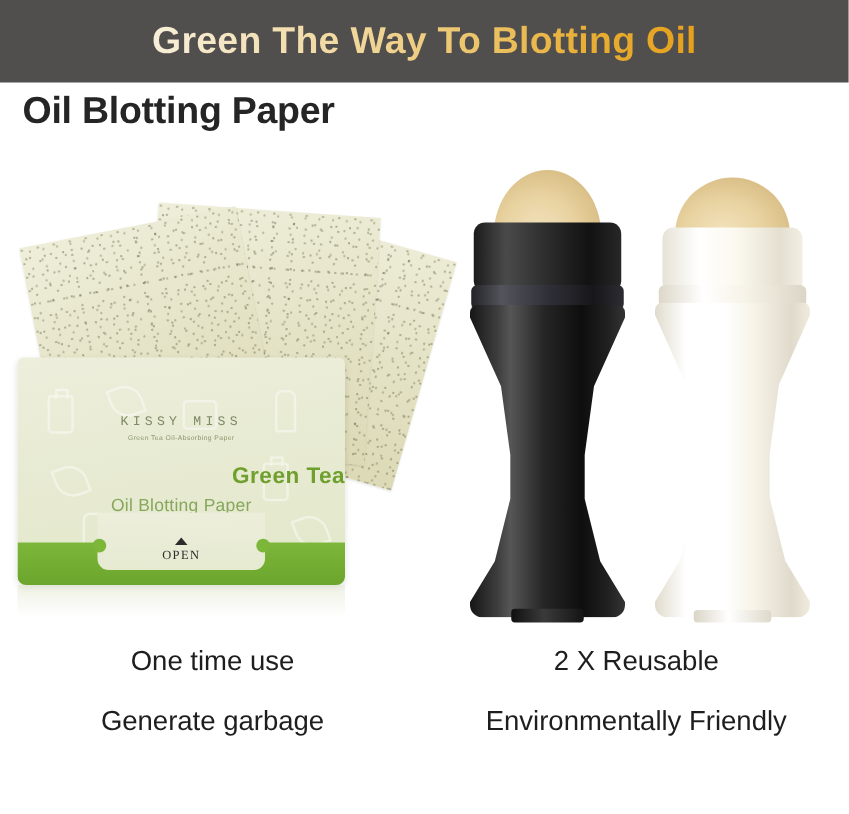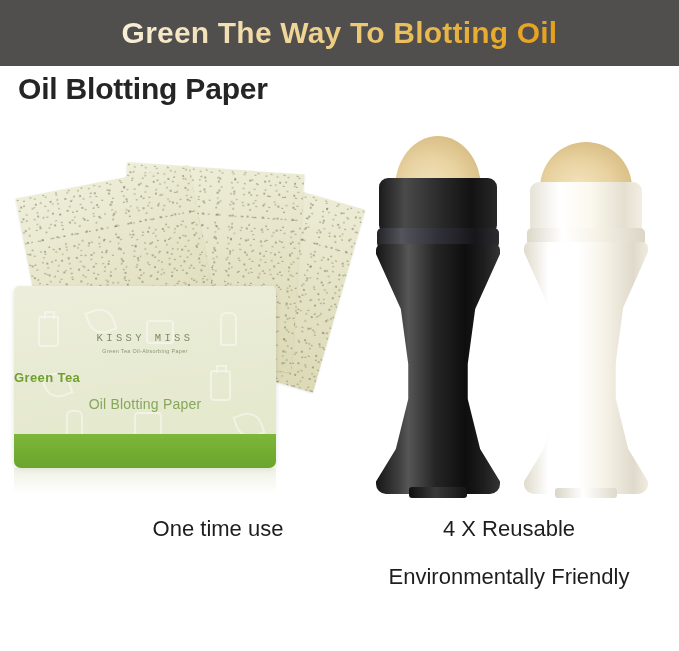--- a/index.html
+++ b/index.html
@@ -157,22 +157,22 @@
     position: absolute;
     left: 0; right: 0; top: 62px;
     text-align: center;
     font-size: 5.4px;
     letter-spacing: 0.35px;
     color: #8A9670;
   }
   .pkg-title {
     position: absolute;
     left: 0; right: 0; top: 84px;
-    text-align: left;
-    font-size: 13px;
+    text-align: right;
+    font-size: 18px;
     font-weight: bold;
     color: #6FA02E;
     letter-spacing: 0.4px;
   }
   .pkg-sub {
     position: absolute;
     left: 0; right: 0; top: 110px;
     text-align: center;
     font-size: 14px;
     color: #87A75C;
@@ -338,21 +338,21 @@
     left: 0; top: 505px;
     width: 679px;
     height: 146px;
   }
   .compare-col {
     position: absolute;
     top: 0;
     width: 340px;
     height: 146px;
   }
-  .compare-col.left  { left: 0px; padding-left: 48px; }
+  .compare-col.left  { left: 0px; }
   .compare-col.right { left: 339px; }
   .compare-line {
     width: 100%;
     height: 48px;
     line-height: 48px;
     text-align: center;
     font-size: 22px;
     color: #1E1E1E;
     white-space: nowrap;
   }
@@ -386,20 +386,24 @@
       <div class="wm tube" style="left:52px;  top:124px;"></div>
       <div class="wm leaf" style="left:222px; top:126px;"></div>
     </div>
 
     <div class="pkg-brand">KISSY MISS</div>
     <div class="pkg-brand-sub">Green Tea Oil-Absorbing Paper</div>
     <div class="pkg-title">Green Tea</div>
     <div class="pkg-sub">Oil Blotting Paper</div>
 
     <div class="pkg-open-band"></div>
+    <div class="pkg-open-tab">
+      <div class="pkg-open-arrow"></div>
+      <div class="pkg-open-text">OPEN</div>
+    </div>
   </div>
 
   <div class="pkg-reflection"></div>
 </div>
 
 <div class="rollers">
 
   <div class="roller roller-black">
     <div class="stone"></div>
     <div class="b-collar"></div>
@@ -415,20 +419,21 @@
     <div class="w-body"></div>
     <div class="w-foot"></div>
   </div>
 
 </div>
 
 <div class="compare">
 
   <div class="compare-col left">
     <div class="compare-line">One time use</div>
+    <div class="compare-line">Generate garbage</div>
   </div>
 
   <div class="compare-col right">
-    <div class="compare-line">4 X Reusable</div>
+    <div class="compare-line">2 X Reusable</div>
     <div class="compare-line">Environmentally Friendly</div>
   </div>
 
 </div>
 
 </body></html>

